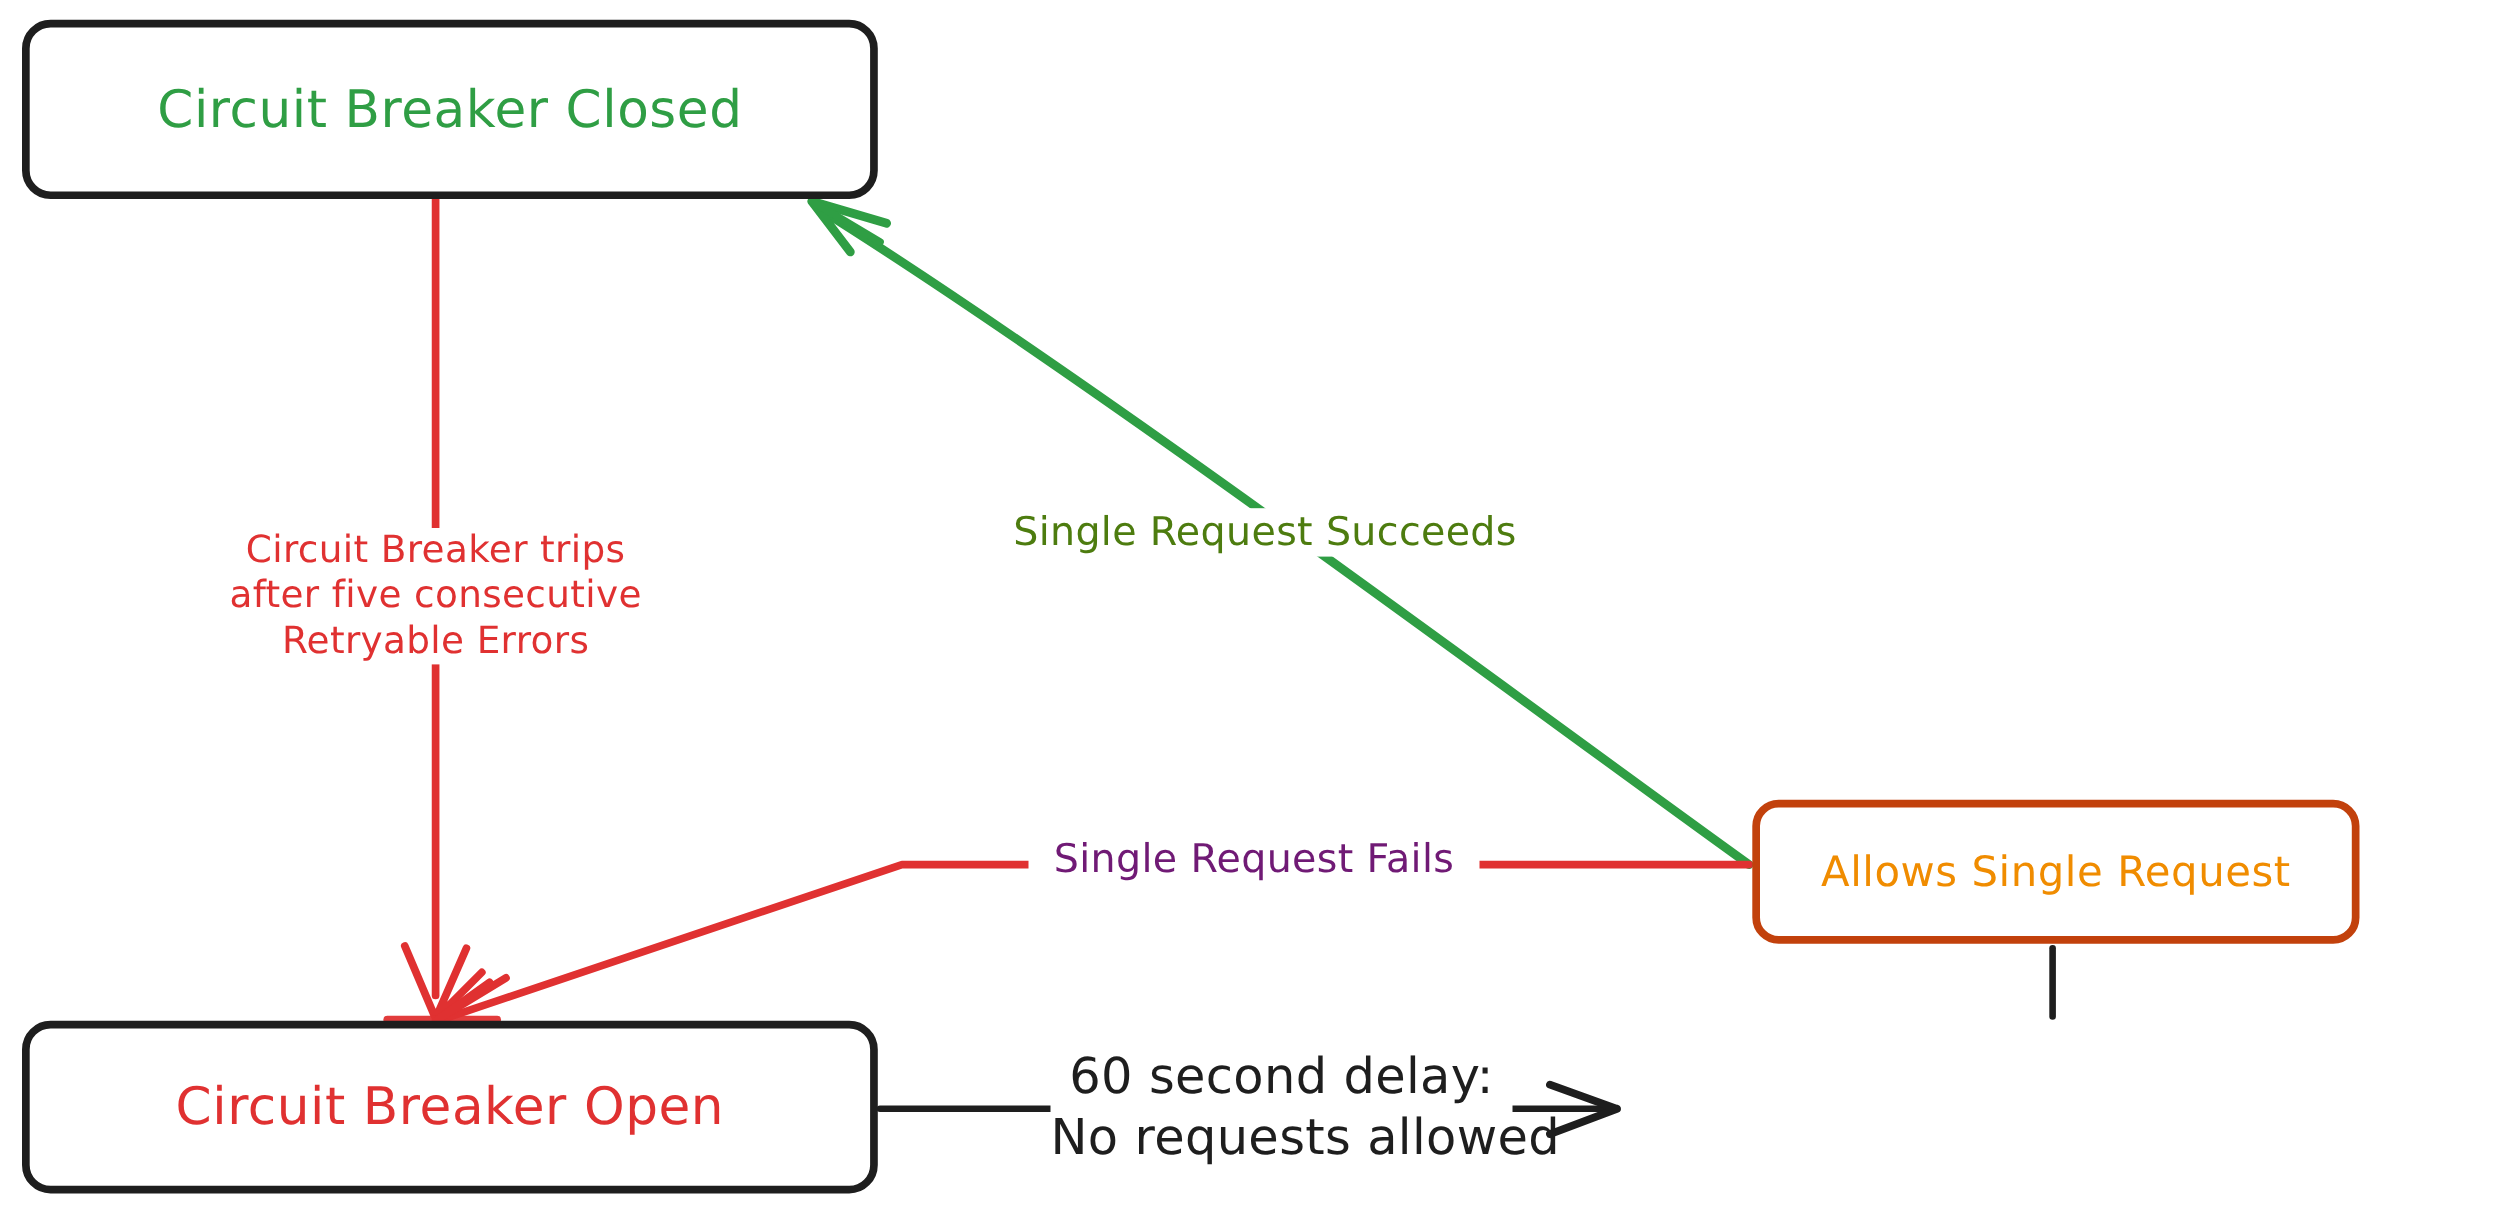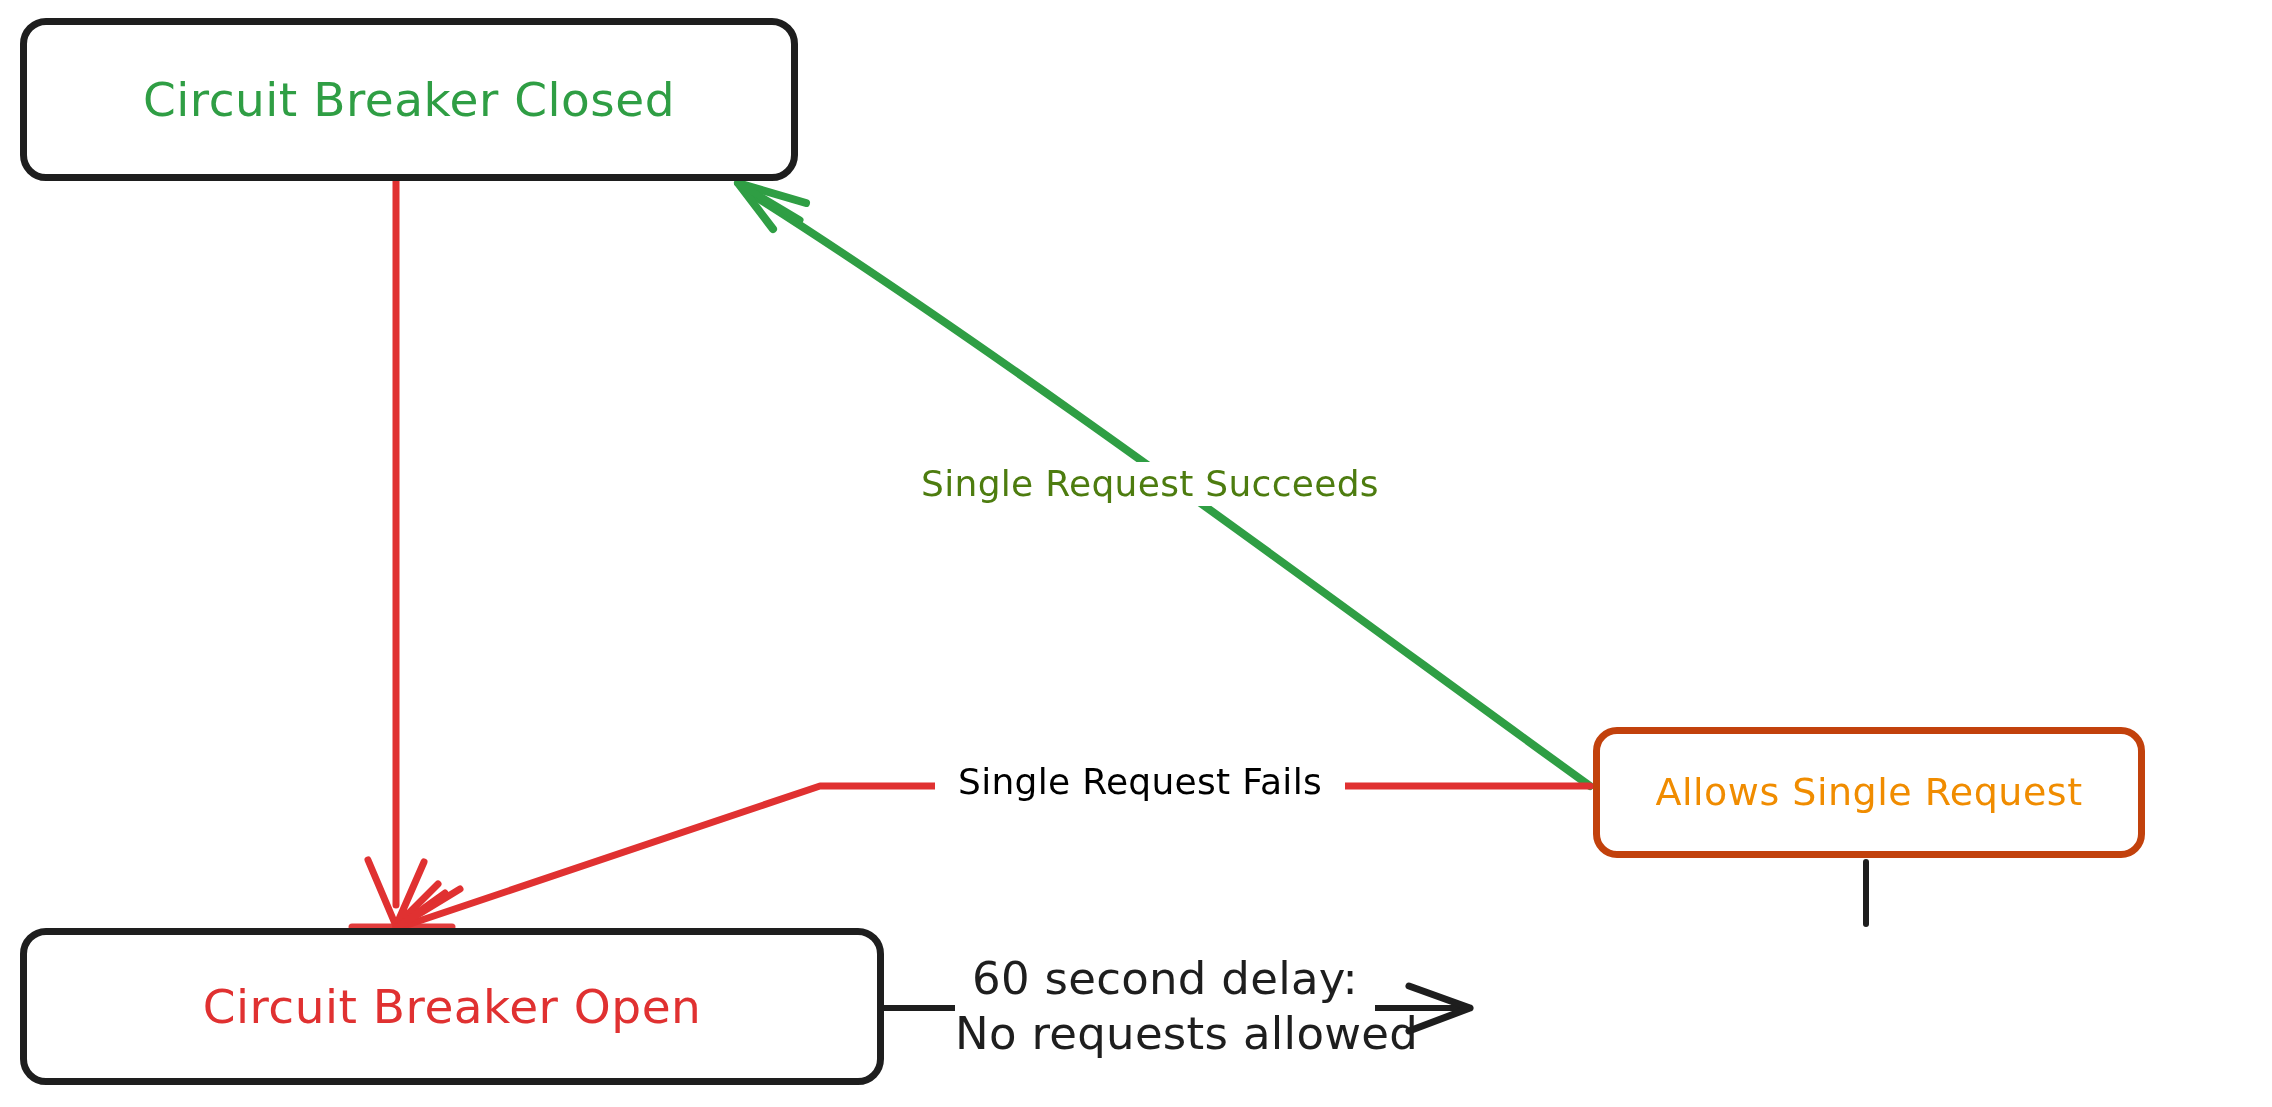--- a/index.html
+++ b/index.html
@@ -45,21 +45,21 @@
     font-weight: 400;
     letter-spacing: 0.5px;
     line-height: 1.1;
     white-space: nowrap;
   }
   .lbl-green  { color: #2f9e44; }
   .lbl-red    { color: #e03131; }
   .lbl-orange { color: #f08c00; }
 
   #node-closed    { left: 20px;   top: 18px;   width: 778px; height: 163px; }
-  #node-open      { left: 20px;   top: 928px;  width: 864px; height: 157px; }
+  #node-open      { left: 20px;   top: 928px;  width: 778px; height: 157px; }
   #node-allows    { left: 1593px; top: 727px;  width: 552px; height: 131px; }
   #node-halfopen  { left: 1475px; top: 925px;  width: 790px; height: 160px; }
 
   #node-closed .node-label   { font-size: 47px; }
   #node-open .node-label     { font-size: 47px; }
   #node-halfopen .node-label { font-size: 47px; }
   #node-allows .node-label   { font-size: 38px; }
 
   .edge-label {
     position: absolute;
@@ -73,21 +73,21 @@
   #lbl-trips {
     left: 180px; top: 480px; width: 432px;
     font-size: 34px; color: #e03131;
   }
   #lbl-succeeds {
     left: 905px; top: 462px; width: 490px;
     font-size: 36px; color: #4d7c0f;
   }
   #lbl-fails {
     left: 935px; top: 760px; width: 410px;
-    font-size: 36px; color: #000000;
+    font-size: 36px; color: #701a75;
   }
   #lbl-delay {
     left: 955px; top: 952px; width: 420px;
     font-size: 45px; color: #1e1e1e;
   }
 </style>
 </head>
 <body>
 
 <div id="canvas">
@@ -128,20 +128,23 @@
 
   <div class="node node-black" id="node-open">
     <span class="node-label lbl-red">Circuit Breaker Open</span>
   </div>
 
   <div class="node node-orange-border" id="node-allows">
     <span class="node-label lbl-orange">Allows Single Request</span>
   </div>
 
 
+  <div class="edge-label" id="lbl-trips">Circuit Breaker trips
+after five consecutive
+Retryable Errors</div>
 
   <div class="edge-label" id="lbl-succeeds">Single Request Succeeds</div>
 
   <div class="edge-label" id="lbl-fails">Single Request Fails</div>
 
   <div class="edge-label" id="lbl-delay">60 second delay:
 No requests allowed</div>
 
 </div>
 

